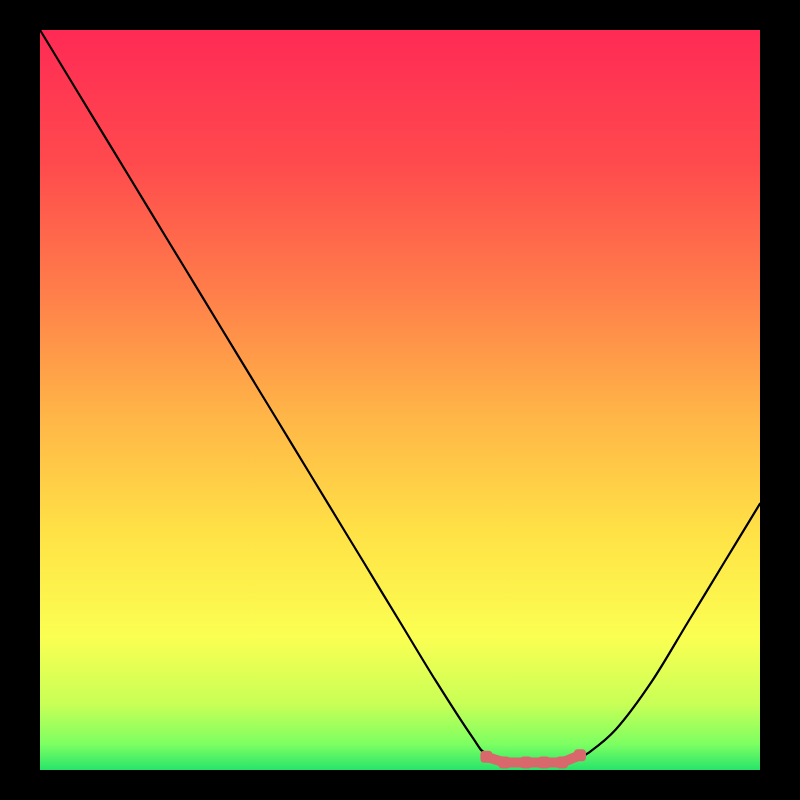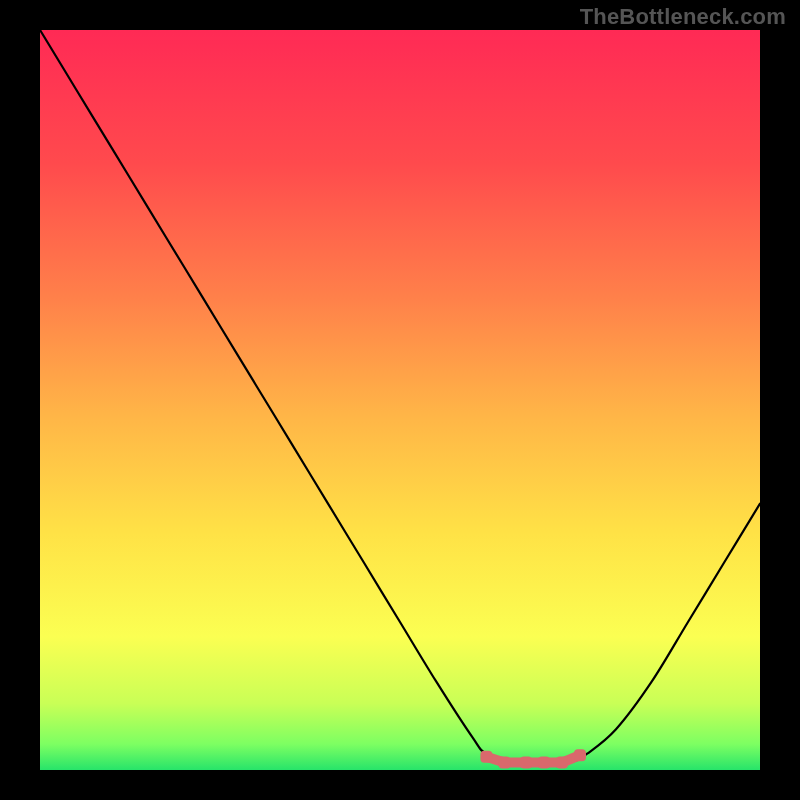--- a/index.html
+++ b/index.html
@@ -37,21 +37,20 @@
   .plot svg {
     display: block;
     width: 720px;
     height: 740px;
   }
 </style>
 </head>
 <body>
 
 <div class="frame">
-  <div class="watermark">TheBottleneck.com</div>
 
   <div class="plot">
     <svg id="plot-svg" viewBox="0 0 720 740" preserveAspectRatio="none">
       <defs>
         <linearGradient id="bg-grad" x1="0" y1="0" x2="0" y2="1">
             <stop offset="0%" stop-color="#ff2a55"></stop>
             <stop offset="18%" stop-color="#ff4a4d"></stop>
             <stop offset="36%" stop-color="#ff804a"></stop>
             <stop offset="52%" stop-color="#ffb547"></stop>
             <stop offset="68%" stop-color="#ffe246"></stop>

